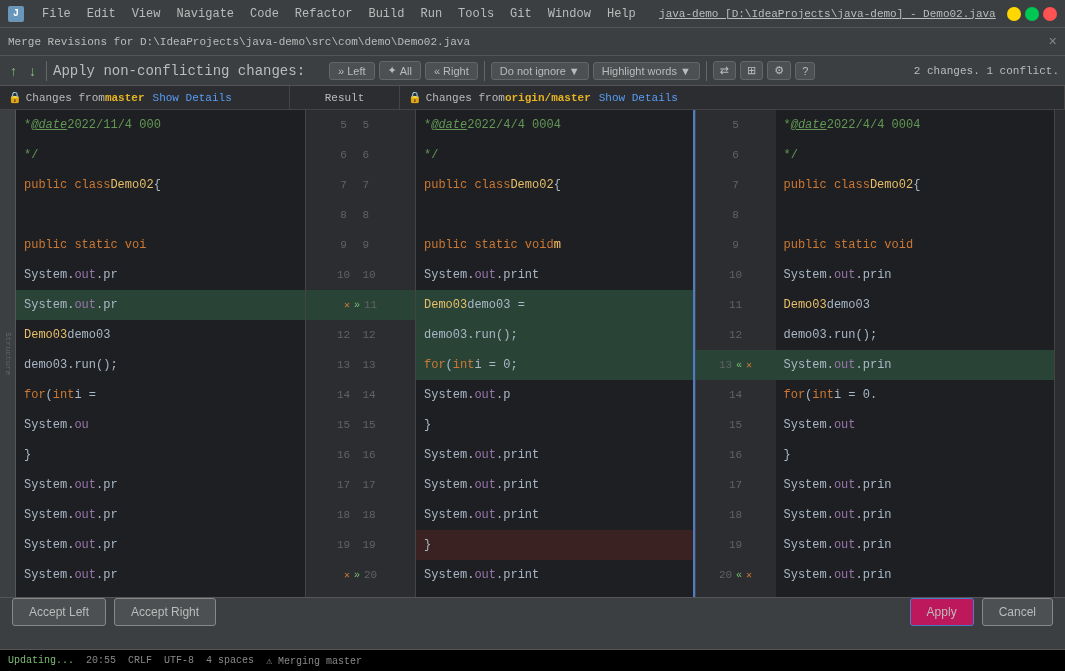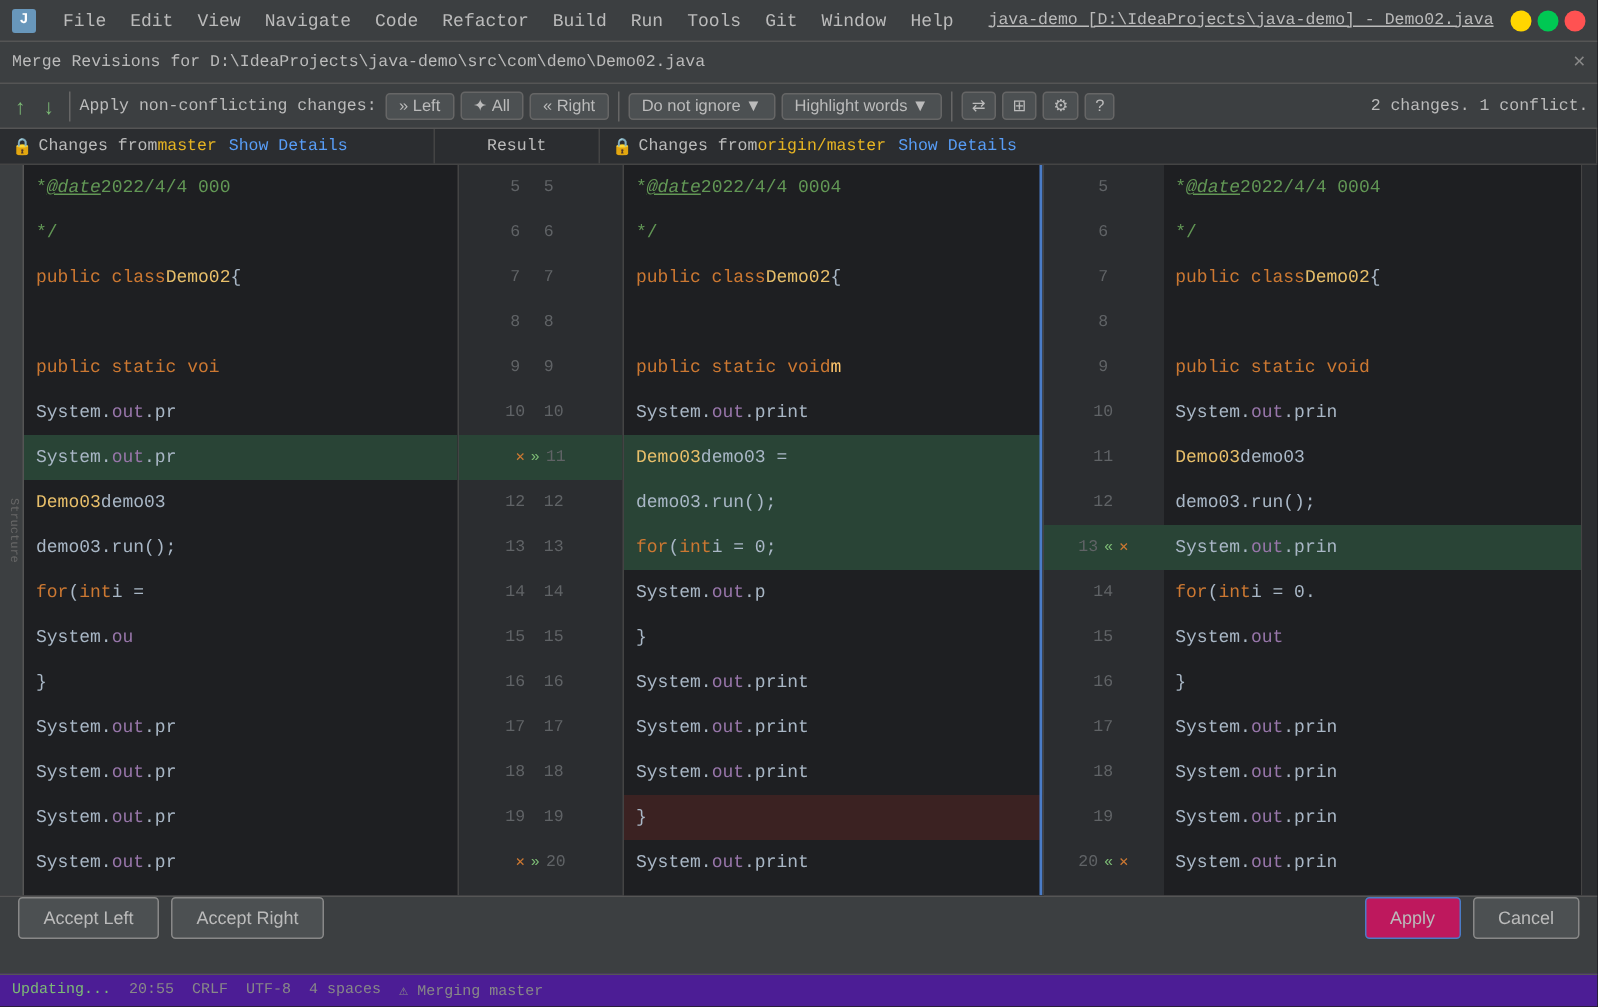--- a/index.html
+++ b/index.html
@@ -96,21 +96,21 @@
     .toolbar-btn {
       background: #4c5052;
       border: 1px solid #666;
       color: #bbbbbb;
       padding: 2px 8px;
       font-size: 11px;
       cursor: pointer;
       border-radius: 3px;
       display: flex; align-items: center; gap: 3px;
     }
-    .toolbar-label { color: #bbbbbb; font-size: 11px; margin-right: 2px; }
+    .toolbar-label { color: #bbbbbb; font-size: 14px; margin-right: 20px; }
 
     .arrow-btn {
       background: none;
       border: none;
       color: #7cbb75;
       cursor: pointer;
       font-size: 14px;
       padding: 2px 4px;
     }
 
@@ -128,21 +128,21 @@
       border-bottom: 1px solid #444;
     }
     .col-header {
       display: flex;
       align-items: center;
       padding: 0 8px;
       font-size: 11px;
       color: #bbbbbb;
       border-right: 1px solid #444;
     }
-    .col-header .branch-name { color: #e6b422; font-weight: normal; }
+    .col-header .branch-name { color: #e6b422; font-weight: bold; }
     .col-header .show-details { color: #589df6; cursor: pointer; margin-left: auto; }
 
     
     .editor-area {
       flex: 1;
       display: flex;
       overflow: hidden;
       background: #1e1f22;
     }
 
@@ -223,21 +223,21 @@
       padding: 6px 16px;
       font-size: 12px;
       cursor: pointer;
       border-radius: 3px;
     }
     .spacer { flex: 1; }
 
     
     .status-bar {
       height: 22px;
-      background: #4c1d95;
+      background: #000000;
       display: flex;
       align-items: center;
       padding: 0 8px;
       font-size: 10px;
       color: #888;
       border-top: 1px solid #555;
       gap: 12px;
     }
     .status-bar .update-text { color: #7cbb75; }
 
@@ -335,21 +335,21 @@
 
   <div style="width:16px; background:#3c3f41; border-right:1px solid #555; display:flex; flex-direction:column; align-items:center; padding:4px 2px; gap:20px; font-size:9px; color:#666; writing-mode:vertical-rl; text-orientation:mixed;">
     <span style="font-size:8px;">Structure</span>
 
   </div>
 
   <div class="editor-col" style="width:290px; background:#1e1f22;">
     <div class="code-line">
       <span class="cm">* </span>
         <span class="date-kw">@date</span>
-        <span class="cm"> 2022/4/4 000</span>
+        <span class="cm"> 2022/11/4 000</span>
     </div>
     <div class="code-line">
         <span class="cm">*/</span>
       </div>
     <div class="code-line">
       <span class="kw">public class </span>
         <span class="cl">Demo02</span>
         <span> {</span>
     </div>
     <div class="code-line"></div>

